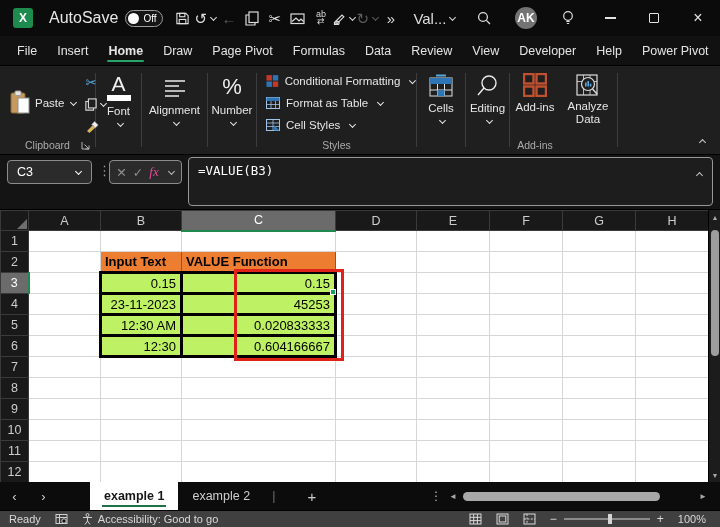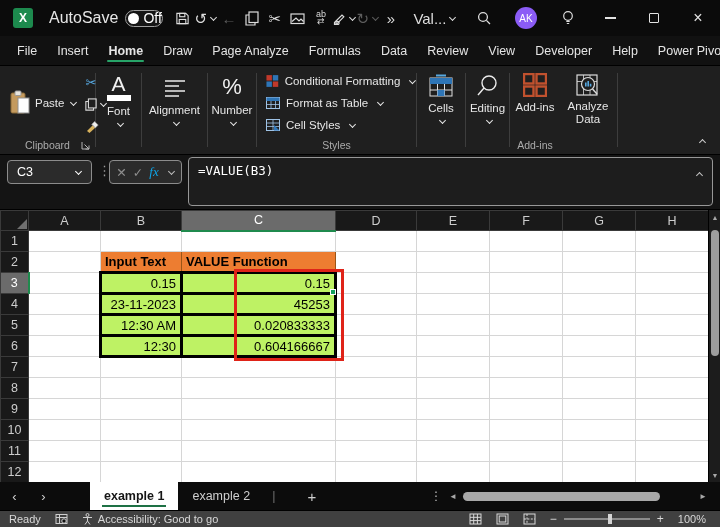--- a/index.html
+++ b/index.html
@@ -12,30 +12,30 @@
   .chev{display:inline-block;width:5px;height:5px;border-right:1.4px solid currentColor;border-bottom:1.4px solid currentColor;transform:rotate(45deg);margin:0 1px 2px 4px;}
   .chev.up{transform:rotate(-135deg);margin-bottom:-2px;}
   svg{display:block;}
 
   
   .titlebar{height:36px;background:#0b0b0b;display:flex;align-items:center;}
   .xlicon{width:20px;height:20px;margin-left:13px;border-radius:3px;background:#1d8a4e;color:#fff;font-weight:bold;font-size:12px;display:flex;align-items:center;justify-content:center;}
   .autosave-label{margin-left:16px;font-size:16px;}
   .toggle{width:38px;height:17px;border:1px solid #9d9d9d;border-radius:9px;display:flex;align-items:center;margin-left:7px;background:#151515;}
   .knob{width:11px;height:11px;border-radius:50%;background:#fff;margin-left:2px;}
-  .toggle-state{font-size:14px;margin-left:4px;color:#fff;}
+  .toggle-state{font-size:10px;margin-left:4px;color:#fff;}
   .qat{display:flex;align-items:center;margin-left:8px;}
   .qbtn{min-width:23px;height:26px;display:flex;align-items:center;justify-content:center;color:#dcdcdc;font-size:15px;line-height:1;}
   .qbtn.disabled{color:#5d5d5d;}
   .qbtn svg *{stroke:#dcdcdc;}
   .ab-stack{display:flex;flex-direction:column;align-items:center;font-size:9px;line-height:7px;}
   .doc-title{margin-left:11px;font-size:15px;color:#dedede;display:flex;align-items:center;}
   .tspacer{flex:1;}
   .tb-iconbtn{width:40px;height:36px;display:flex;align-items:center;justify-content:center;}
-  .avatar{width:22px;height:22px;border-radius:50%;background:#8b5cf6;color:#fff;font-size:10px;font-weight:normal;display:flex;align-items:center;justify-content:center;}
+  .avatar{width:22px;height:22px;border-radius:50%;background:#737373;color:#fff;font-size:12px;font-weight:bold;display:flex;align-items:center;justify-content:center;}
   .avatar-wrap{width:44px;display:flex;justify-content:center;}
   .winbtn{width:44px;height:36px;display:flex;align-items:center;justify-content:center;color:#e3e3e3;}
   .min-glyph{width:11px;height:1.5px;background:#e3e3e3;}
   .max-glyph{width:10px;height:10px;border:1.2px solid #e3e3e3;border-radius:1px;}
   .close-glyph{font-size:16px;line-height:1;}
 
   
   .menubar{height:30px;background:#111;display:flex;align-items:center;padding-left:7px;border-bottom:1px solid #000;font-size:12.5px;color:#e4e4e4;}
   .menu-tabs{display:flex;height:100%;}
   .menu-tab{padding:0 10px;display:flex;align-items:center;position:relative;white-space:nowrap;}
@@ -62,21 +62,21 @@
   .addbtn{width:50px;display:flex;flex-direction:column;align-items:center;font-size:11.5px;gap:4px;}
   .analyzebtn{width:56px;display:flex;flex-direction:column;align-items:center;font-size:11.5px;gap:3px;line-height:13px;text-align:center;}
   .ribcollapse{position:absolute;right:14px;bottom:8px;color:#cfcfcf;}
 
   
   .formulabar{height:55px;background:#141414;position:relative;border-bottom:1px solid #000;}
   .namebox{position:absolute;left:7px;top:5px;width:85px;height:24px;background:#2b2b2b;border:1px solid #8c8c8c;border-radius:4px;color:#fff;font-size:12.5px;display:flex;align-items:center;justify-content:space-between;padding:0 9px;}
   .fdots{position:absolute;left:98px;top:9px;color:#9a9a9a;font-size:13px;line-height:1;}
   .fxbox{position:absolute;left:109px;top:5px;width:73px;height:24px;background:#2b2b2b;border:1px solid #8c8c8c;border-radius:4px;display:flex;align-items:center;justify-content:space-evenly;font-size:12.5px;}
   .fx-dim{color:#8f8f8f;}
-  .fx-fx{font-style:italic;color:#0ea5e9;font-family:"Liberation Serif",serif;font-size:13px;}
+  .fx-fx{font-style:italic;color:#ec4899;font-family:"Liberation Serif",serif;font-size:13px;}
   .finput{position:absolute;left:188px;top:2px;right:7px;height:49px;background:#1d1d1d;border:1px solid #979797;border-radius:4px;color:#fff;font-family:"DejaVu Sans Mono",monospace;font-size:12.5px;padding:5px 9px;}
   .fcollapse{position:absolute;right:17px;top:10px;color:#c2c2c2;}
 
   
   .gridwrap{position:relative;height:272px;background:#fff;overflow:hidden;}
   table.grid{border-collapse:collapse;table-layout:fixed;}
   .grid tr{height:21px;}
   .grid tr.hrow{height:20px;}
   .gh{background:#191919;color:#cdcdcd;font-weight:normal;font-size:12.5px;border:1px solid #3a3a3a;text-align:center;padding:0;}
   .gh.selc{background:#6b6b6b;color:#fff;border-bottom:2px solid #1f8a4d;}
@@ -213,21 +213,21 @@
       <span class="close-glyph">×</span>
     </div>
 </div>
 
 <div class="menubar">
   <div class="menu-tabs">
       <div class="menu-tab">File</div>
       <div class="menu-tab">Insert</div>
       <div class="menu-tab active">Home</div>
       <div class="menu-tab">Draw</div>
-      <div class="menu-tab">Page Analyze</div>
+      <div class="menu-tab">Page Pivot</div>
       <div class="menu-tab">Formulas</div>
       <div class="menu-tab">Data</div>
       <div class="menu-tab">Review</div>
       <div class="menu-tab">View</div>
       <div class="menu-tab">Developer</div>
       <div class="menu-tab">Help</div>
       <div class="menu-tab">Power Pivot</div>
     </div>
 
 </div>

